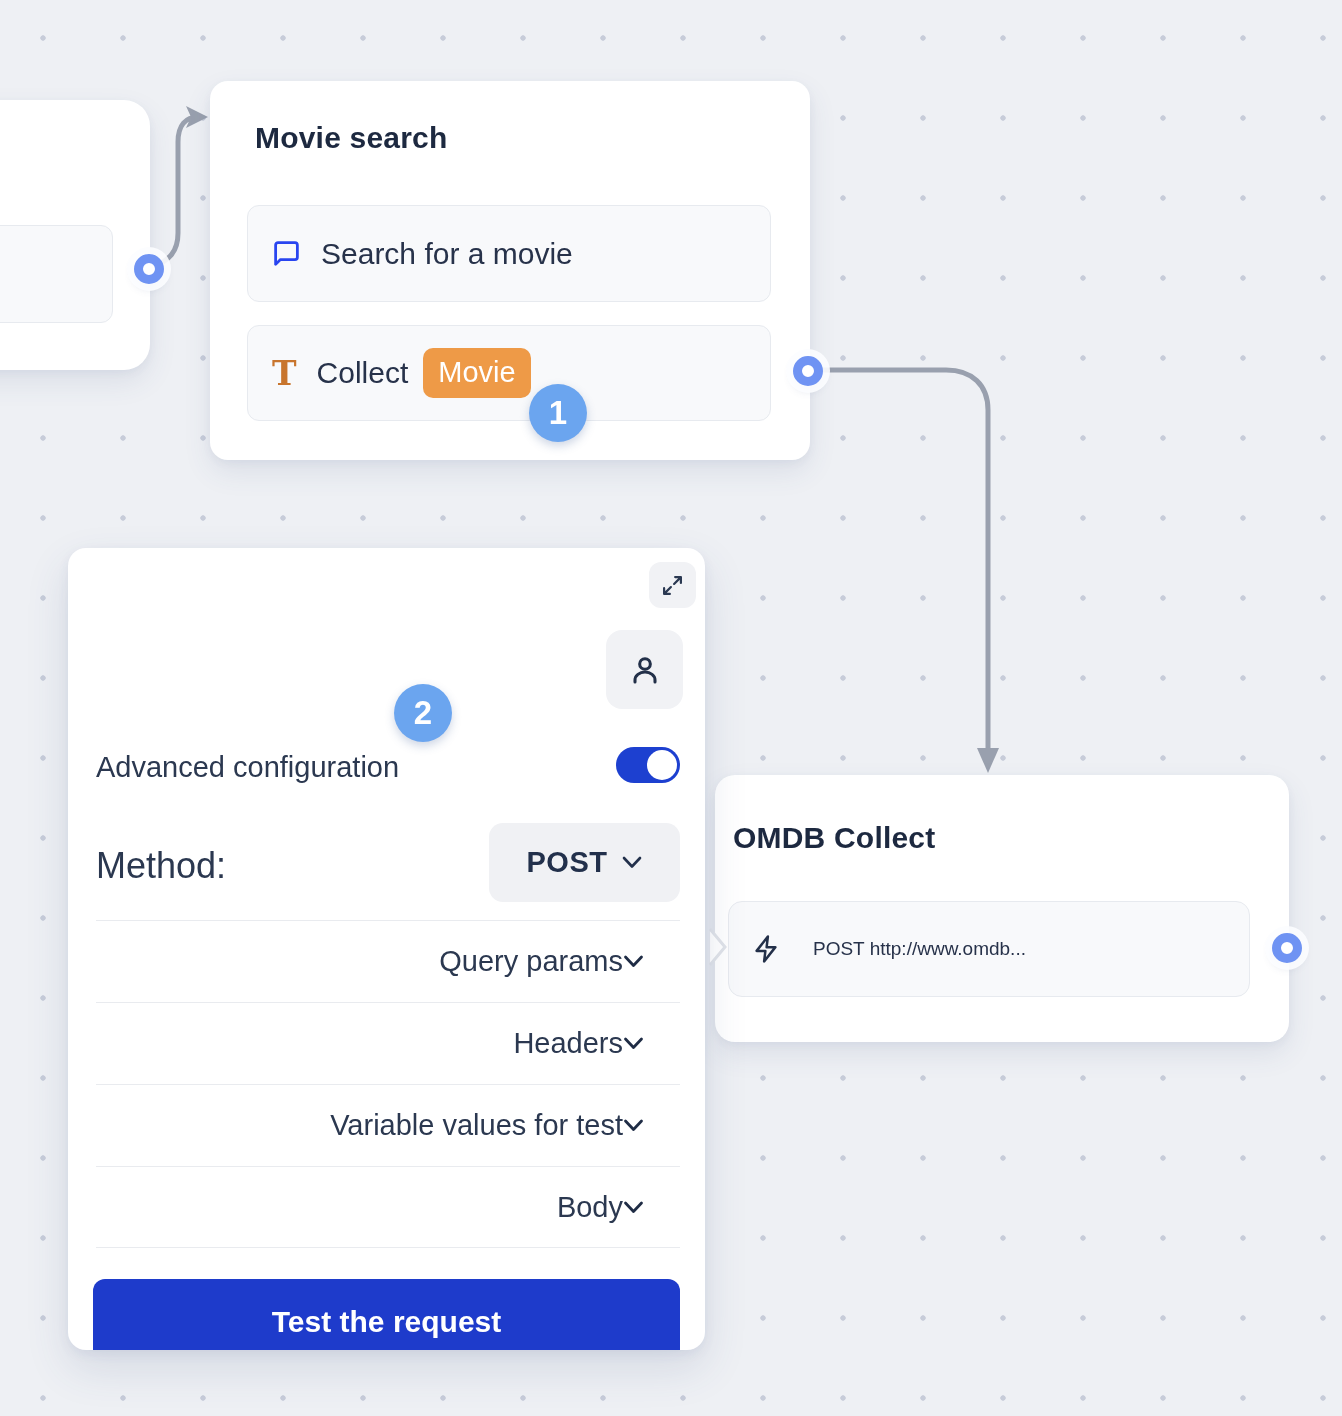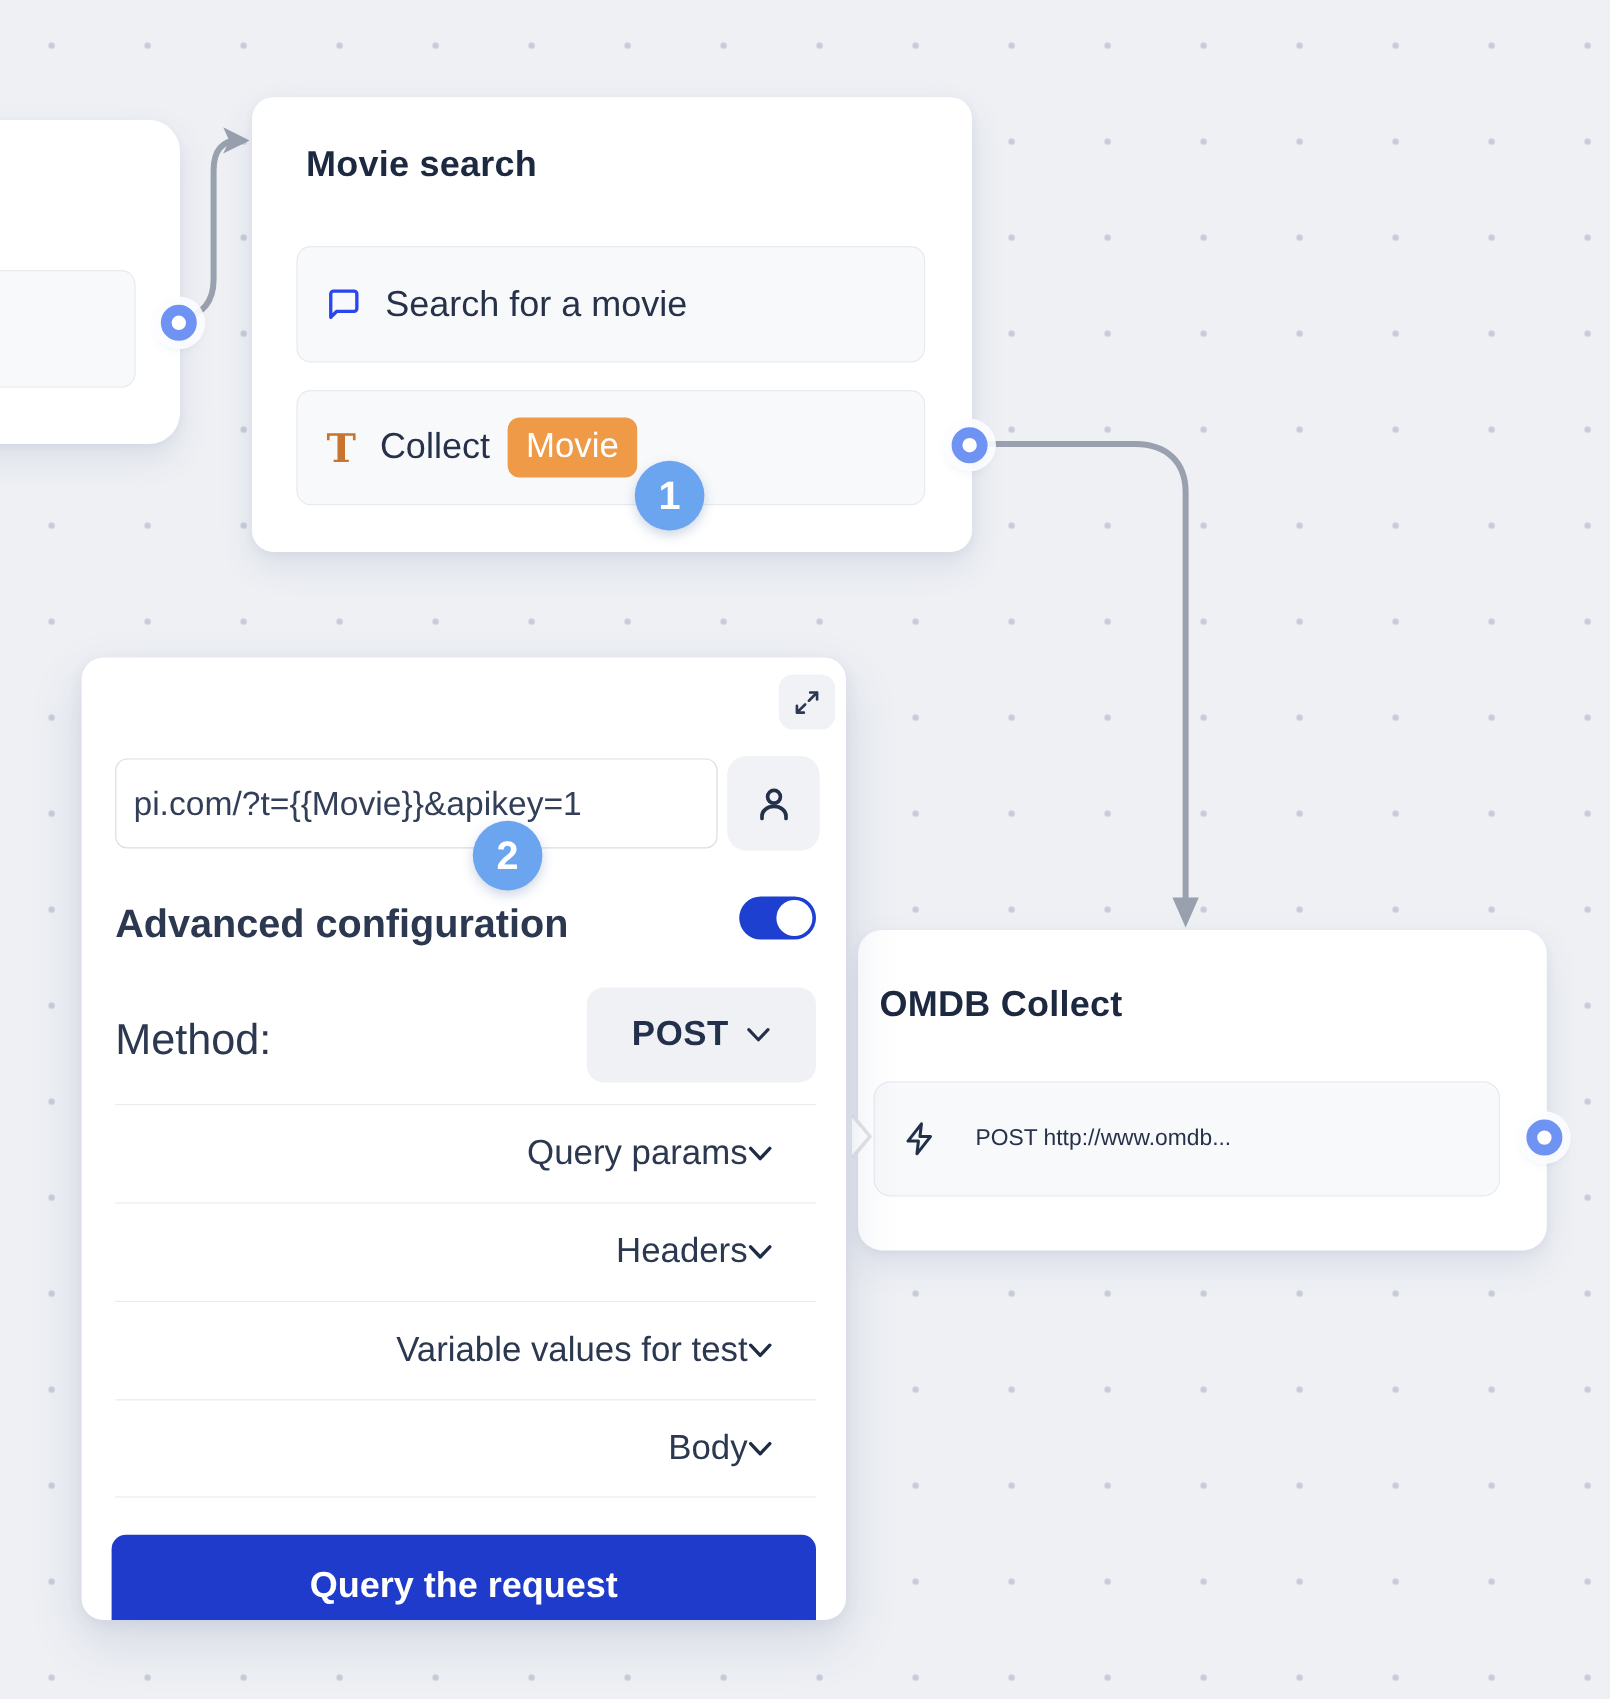--- a/index.html
+++ b/index.html
@@ -64,21 +64,21 @@
   .expand-btn { left:581px; top:14px; width:47px; height:46px; }
   .person-btn { left:538px; top:82px; width:77px; height:79px; border-radius:16px; }
 
   .url-input {
     position:absolute; left:28px; top:84px; width:502px; height:75px;
     border:1.5px solid #d9dde4; border-radius:10px; background:#ffffff;
     font-family:"Liberation Sans", sans-serif; font-size:28px; color:#333f58;
     padding:0 14px 0 16px; text-indent:-8px; outline:none; white-space:nowrap; overflow:hidden;
   }
 
-  .adv-label { position:absolute; left:28px; top:203px; font-size:33px; color:#2b3850;font-weight:bold; }
+  .adv-label { position:absolute; left:28px; top:203px; font-size:29px; color:#2b3850; }
   .toggle {
     position:absolute; left:548px; top:199px; width:64px; height:36px;
     background:#1d40d0; border-radius:18px; cursor:pointer;
   }
   .toggle-knob {
     position:absolute; right:3px; top:3px; width:30px; height:30px;
     background:#ffffff; border-radius:50%;
   }
 
   .method-label { position:absolute; left:28px; top:297px; font-size:36px; color:#2b3850; }
@@ -164,21 +164,20 @@
 
     <div class="icon-btn expand-btn">
       <span style="display:flex;">
         <svg width="21" height="21" viewBox="0 0 20 20" fill="none" stroke="#2b3952" stroke-width="2.1" stroke-linecap="round" stroke-linejoin="round">
           <path d="M11.5 8.5 L18 2 M12.5 2 H18 V7.5"></path>
           <path d="M8.5 11.5 L2 18 M2 12.5 V18 H7.5"></path>
         </svg>
       </span>
     </div>
 
-    <input class="url-input" type="text" readonly="" value="ipi.com/?t={{Movie}}&amp;apikey=1" style="">
 
     <div class="icon-btn person-btn">
       <span style="display:flex;">
         <svg width="32" height="32" viewBox="0 0 24 24" fill="none" stroke="#233049" stroke-width="2.3" stroke-linecap="round">
           <circle cx="12" cy="7.5" r="4"></circle>
           <path d="M4.5 21 v-1.5 a7.5 6 0 0 1 15 0 V21"></path>
         </svg>
       </span>
     </div>
 
@@ -225,18 +224,18 @@
       <div class="section-row">
         <span class="section-label">Body</span>
         <span style="display:flex;">
           <svg width="21" height="13" viewBox="0 0 20 13" fill="none" stroke="#1f2c45" stroke-width="2.8" stroke-linecap="round" stroke-linejoin="round">
               <path d="M2 2 L10 10.5 L18 2"></path>
             </svg>
         </span>
       </div>
     </div>
 
-    <button class="test-btn">Query the request</button>
+    <button class="test-btn">Test the request</button>
   </div>
 
   <div class="step-badge" style="left:394px; top:684px;">2</div>
 
 </div>
 
 </body></html>

